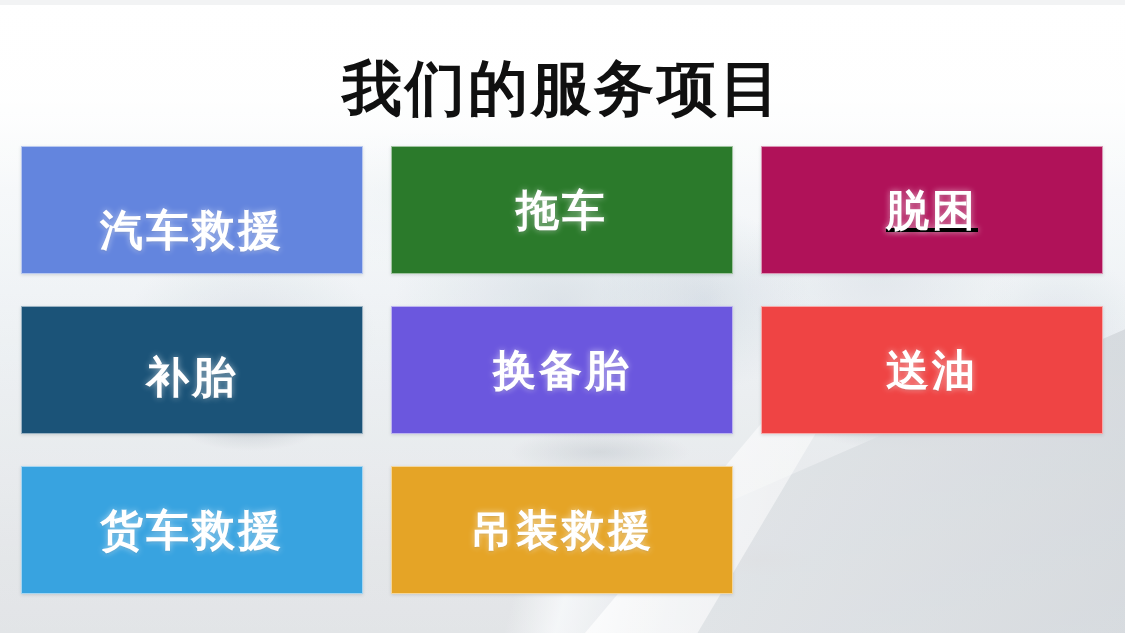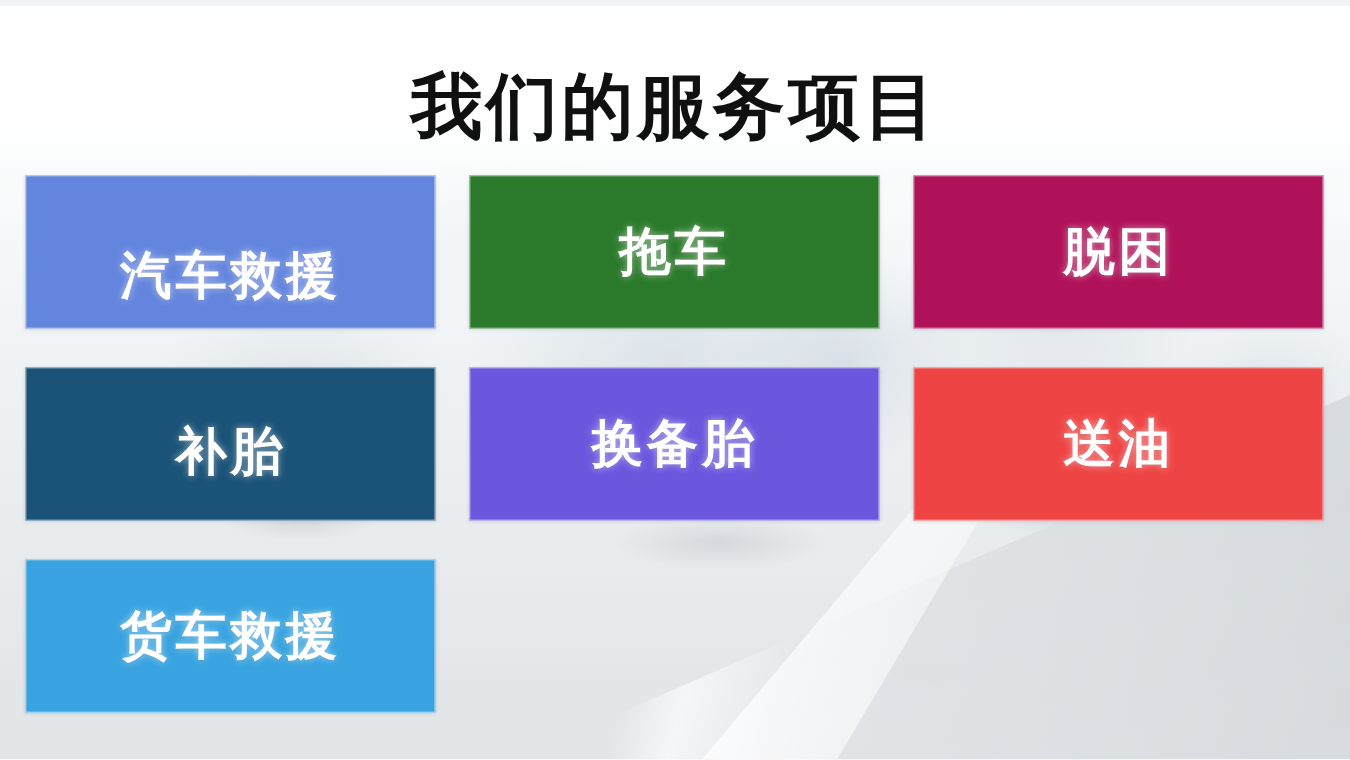--- a/index.html
+++ b/index.html
@@ -160,36 +160,39 @@
   <div class="grid">
 
     <div class="tile" style="background-color: rgb(99, 133, 222);">
       <span class="tile-label" style="color: rgb(255, 255, 255); margin-top: 40px;">汽车救援</span>
     </div>
 
     <div class="tile" style="background-color: rgb(43, 122, 43);">
       <span class="tile-label" style="color: rgb(255, 255, 255);">拖车</span>
     </div>
 
-    <div class="tile" style="background-color: rgb(176, 18, 89);">
+    <div class="tile" style="background-color: rgb(176, 18, 89); text-decoration: underline;">
       <span class="tile-label" style="color: rgb(255, 255, 255);">脱困</span>
     </div>
 
     <div class="tile" style="background-color: rgb(27, 83, 120);">
       <span class="tile-label" style="color: rgb(255, 255, 255); margin-top: 15px;">补胎</span>
     </div>
 
     <div class="tile" style="background-color: rgb(107, 87, 222);">
       <span class="tile-label" style="color: rgb(255, 255, 255);">换备胎</span>
     </div>
 
     <div class="tile" style="background-color: #ef4444;">
       <span class="tile-label" style="color: rgb(255, 255, 255);">送油</span>
     </div>
 
 
     <div class="tile" style="background-color: rgb(56, 163, 224);">
       <span class="tile-label" style="color: rgb(255, 255, 255);">货车救援</span>
     </div>
 
+    <div class="tile" style="background-color: rgb(229, 164, 38);">
+      <span class="tile-label" style="color: rgb(255, 255, 255);">吊装救援</span>
+    </div>
 
   </div>
 </div>
 
 </body></html>

